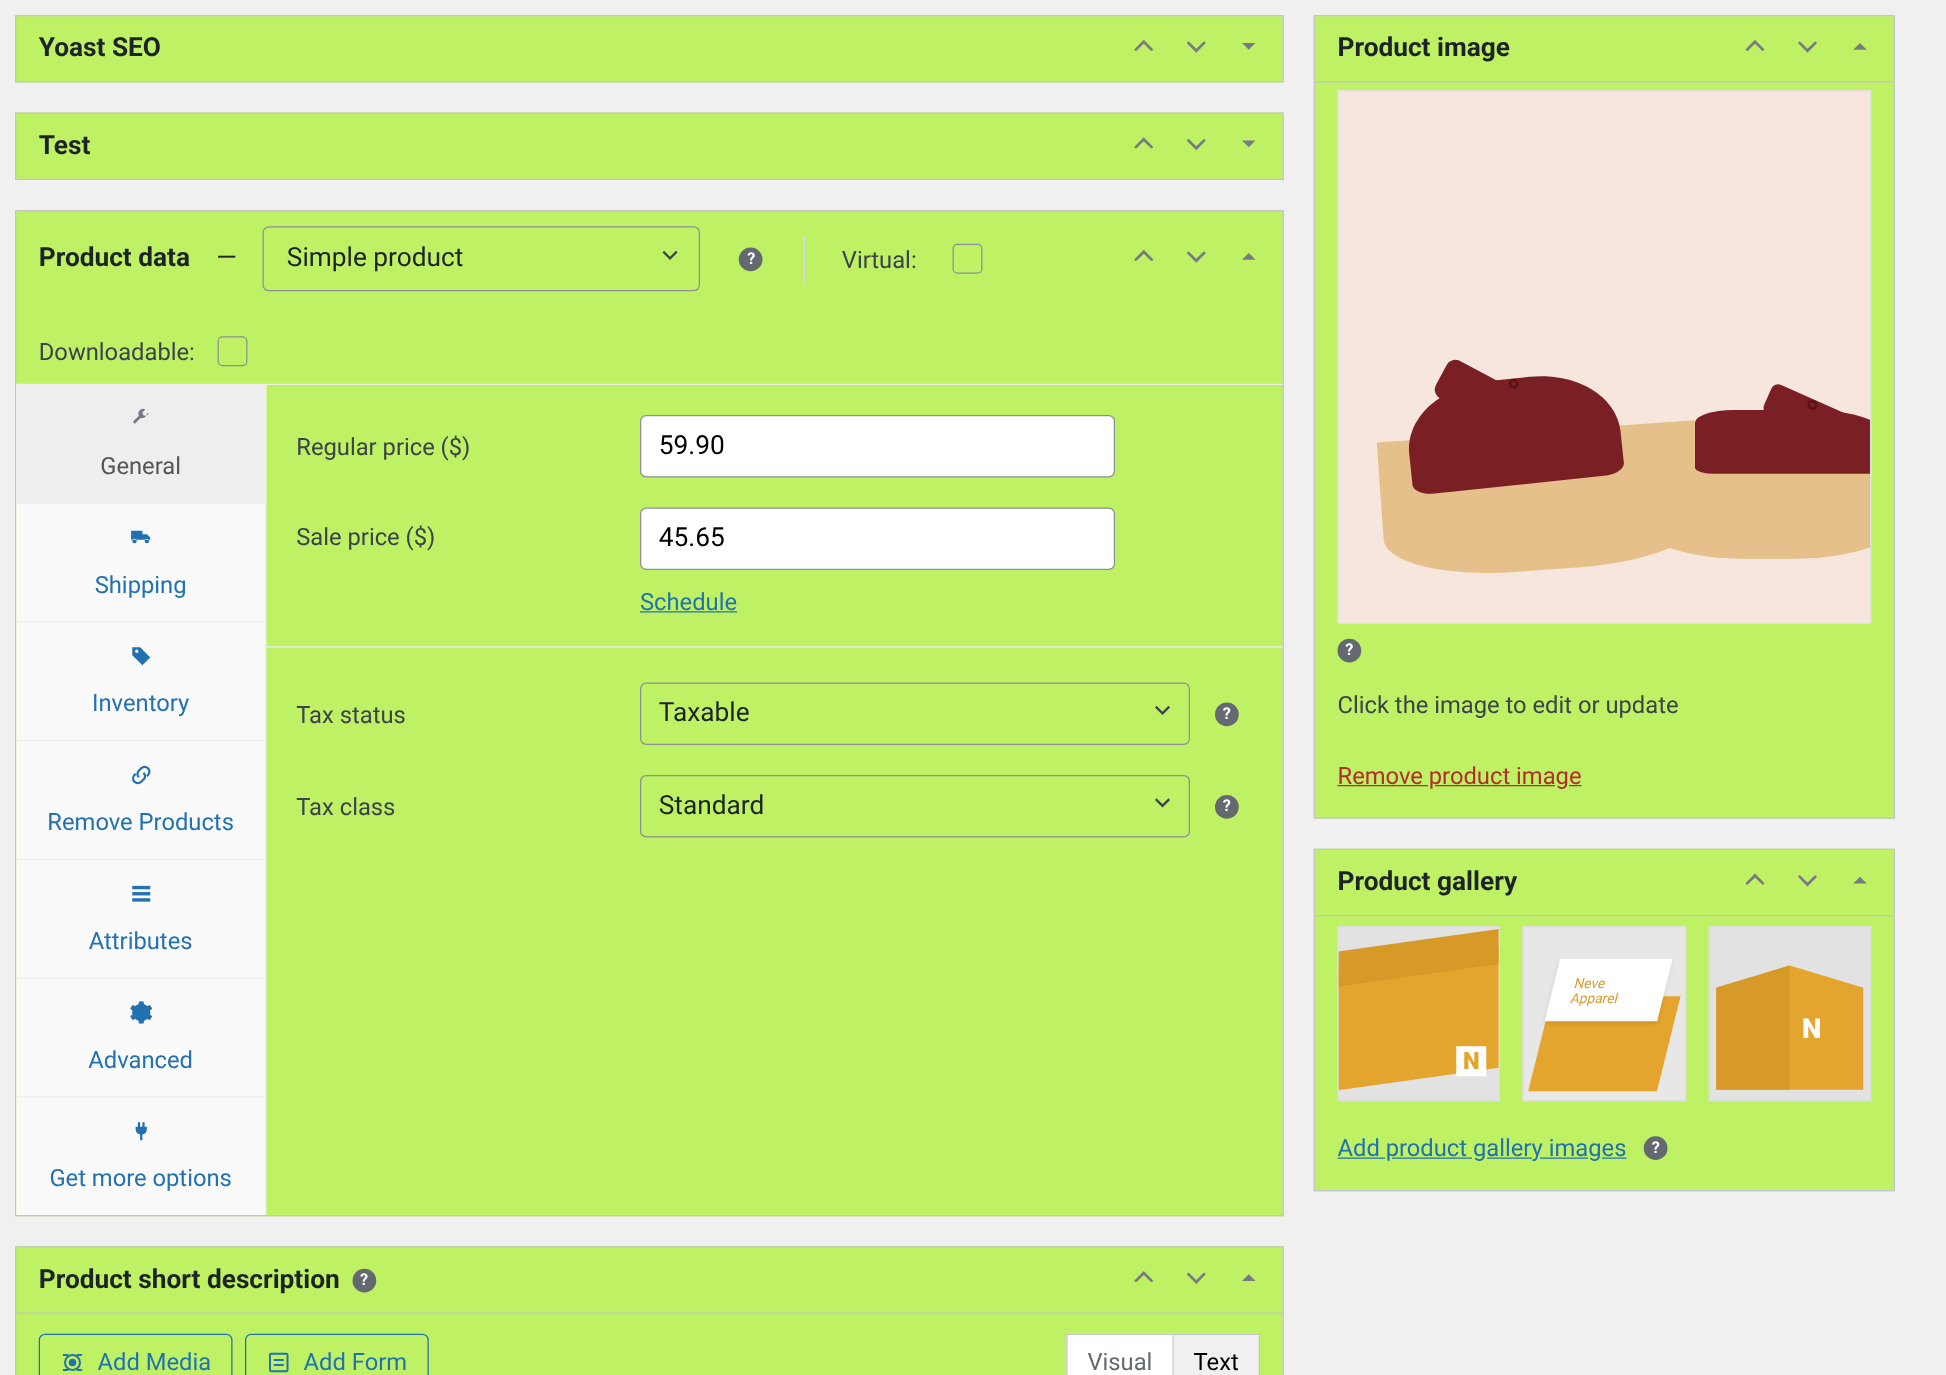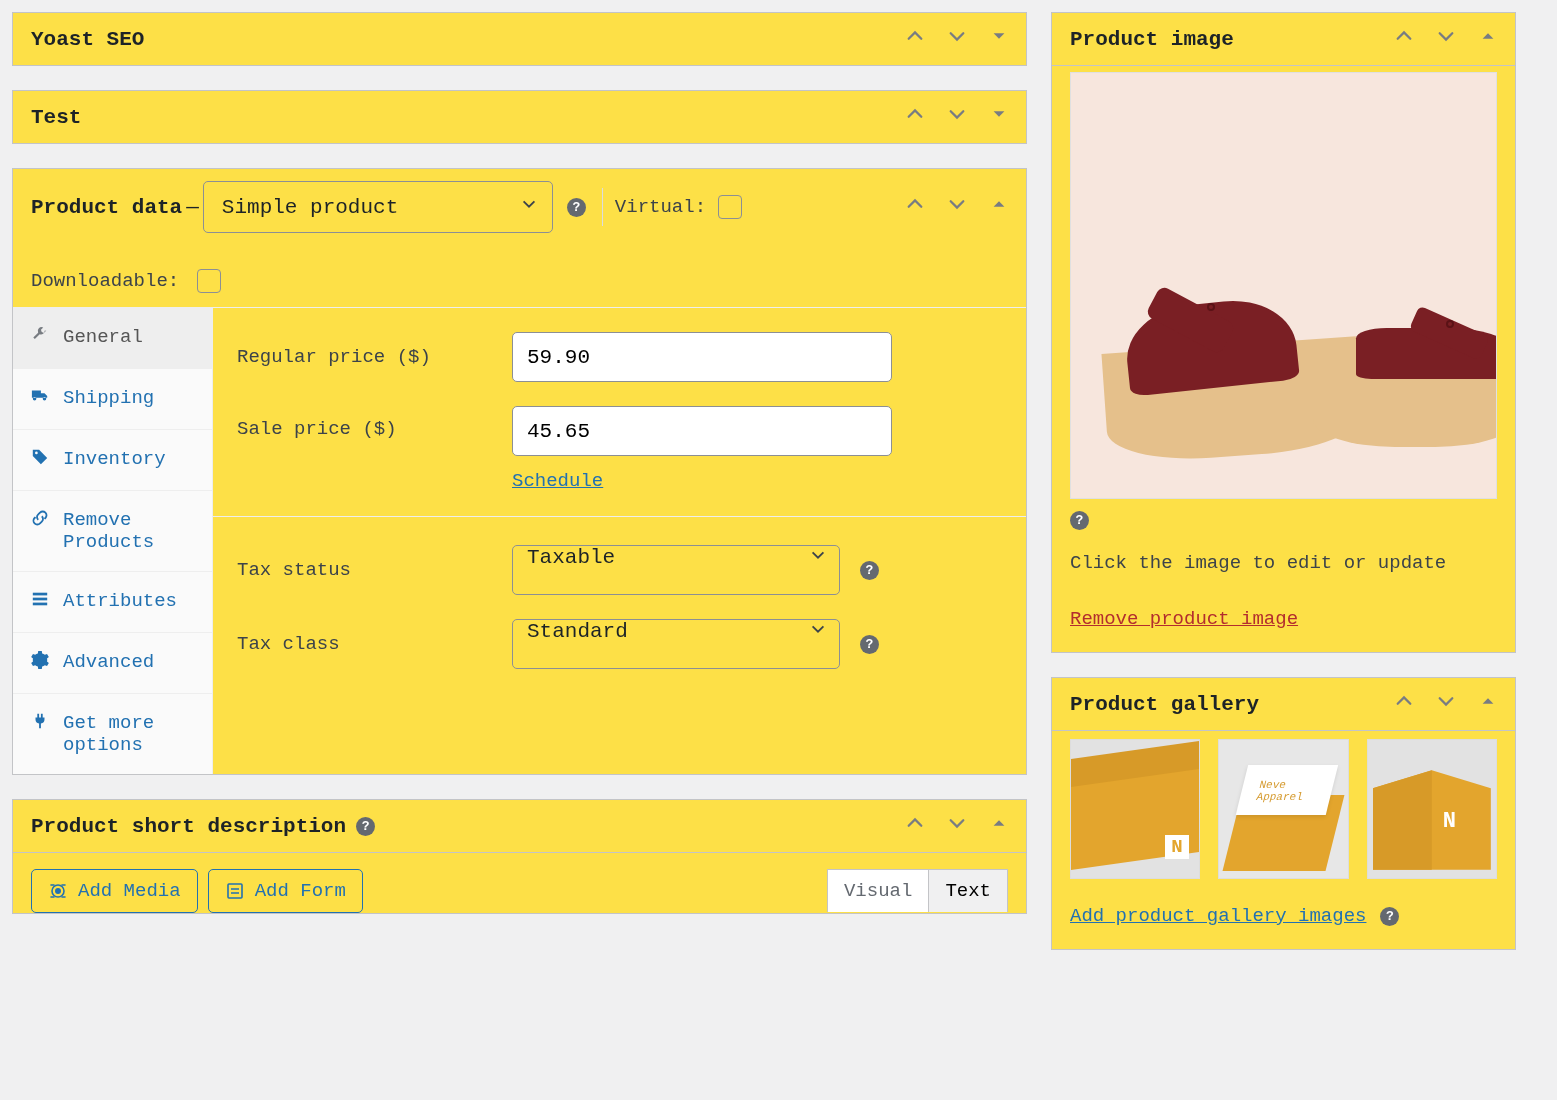--- a/index.html
+++ b/index.html
@@ -9,24 +9,23 @@
     font-family: -apple-system, BlinkMacSystemFont, "Segoe UI", Roboto, sans-serif;
     background: #f0f0f1;
     font-size: 19px;
     color: #1d2327;
   }
   .wrap { display: flex; gap: 24px; }
   .main-col { flex: 1 1 auto; max-width: 1015px; }
   .side-col { width: 465px; flex: 0 0 465px; }
 
   .postbox {
-    background: #fde047;
+    background: #bef264;
     border: 1px solid #c3c4c7;
     margin-bottom: 24px;
-    font-family: Liberation Mono, monospace;
   }
   .postbox-header {
     display: flex; align-items: center; justify-content: space-between;
     padding: 14px 18px;
     border-bottom: 1px solid #c3c4c7;
   }
   .postbox-header.noborder { border-bottom: none; }
   .panel-title { font-size: 21px; font-weight: 700; }
   .panel-handles { display:flex; gap:24px; align-items:center; }
   .handle-icon { cursor:pointer; color:#787c82; }
@@ -42,39 +41,39 @@
     border:1px solid #8c8f94; border-radius:5px; height:52px; display:flex; align-items:center;
     padding:0 48px 0 18px; font-size:21px; position:relative; cursor:pointer; min-width:350px;
   }
   .type-select .caret { position:absolute; right:14px; top:50%; transform:translateY(-50%); }
   .divider-v { width:1px; height:38px; background:#dcdcde; margin:0 8px 0 12px; }
   .chk-label { font-size:19px; color:#3c434a; margin-right:8px; }
   .chkbox { width:24px; height:24px; border:1px solid #8c8f94; border-radius:4px; display:inline-block; cursor:pointer;}
 
   .proddata-layout { display:flex; border-top:1px solid #eee; }
   .tabs { width:200px; border-right:1px solid #eee; background:#fafafa; }
-  .tab-item { display:flex; align-items:flex-start; gap:12px; padding:18px 16px; border-bottom:1px solid #eee; font-size:19px; cursor:pointer; color:#2271b1; }
+  .tab-item { display:flex; align-items:center; gap:12px; padding:18px 16px; border-bottom:1px solid #eee; font-size:19px; cursor:pointer; color:#2271b1;flex-direction:column; }
   .tab-item .ticon { width:18px; text-align:center; flex:0 0 22px; }
   .tab-item.active { background:#eee; color:#555; }
   .tab-item.active .ticon { color:#555; }
   .tab-item .ticon svg { width:18px; height:18px; }
 
   .tab-content { flex:1; padding:24px; }
   .form-row { display:flex; align-items:center; margin-bottom:24px; gap:20px; }
   .form-row .lbl { width:255px; color:#3c434a; }
   .txtinput {
     width:380px; height:50px; border:1px solid #8c8f94; border-radius:5px;
     padding:0 14px; font-size:21px; font-family:inherit; background:#fff;
   }
   .schedule { font-size:19px; }
   a.wlink { color:#2271b1; text-decoration:underline; }
   .hr-light { border:none; border-top:1px solid #eee; margin:4px -24px 28px -24px; }
   .selbox {
-    width:328px; height:50px; border:1px solid #8c8f94; border-radius:5px;
-    padding:0 40px 0 14px; font-size:21px; position:relative; display:flex; align-items:flex-start; cursor:pointer;
+    width:440px; height:50px; border:1px solid #8c8f94; border-radius:5px;
+    padding:0 40px 0 14px; font-size:21px; position:relative; display:flex; align-items:center; cursor:pointer;
   }
   .selbox .caret { position:absolute; right:12px; }
 
   
   .psd-header { display:flex; align-items:center; justify-content:space-between; padding:14px 18px; }
   .psd-title { font-size:21px; font-weight:700; display:flex; align-items:center; gap:10px; }
   .psd-body { padding:16px 18px 0 18px; display:flex; justify-content:space-between; align-items:flex-start; }
   .mediabtns { display:flex; gap:10px; }
   .mediabtn { border:1px solid #2271b1; border-radius:5px; padding:10px 16px; color:#2271b1; display:flex; align-items:center; gap:10px; cursor:pointer; font-size:19px; }
   .mediabtn svg { width:20px; height:20px; }
@@ -143,21 +142,21 @@
               </svg></span>
           <span class="handle-icon"><svg viewBox="0 0 20 20">
                 <path d="M4 7 L10 13 L16 7 Z" fill="#787c82"></path>
               </svg></span>
         </div>
       </div>
     </div>
 
     <div class="postbox">
       <div class="proddata-hdr" style="flex-wrap:wrap;">
-        <div style="display:flex;align-items:center;gap:4px;flex-wrap:wrap;">
+        <div style="display:flex;align-items:center;gap:21px;flex-wrap:wrap;">
           <span class="proddata-title">Product data</span>
           <span class="dash">—</span>
           <div class="type-select">
             <span>Simple product</span>
             <span class="caret"><svg viewBox="0 0 20 20">
                   <path d="M4 7 L10 13 L16 7" stroke="#3c434a" stroke-width="2" fill="none"></path>
                 </svg></span>
           </div>
           <span style="margin-left:10px;" class="help-ico">?</span>
           <span class="divider-v"></span>

